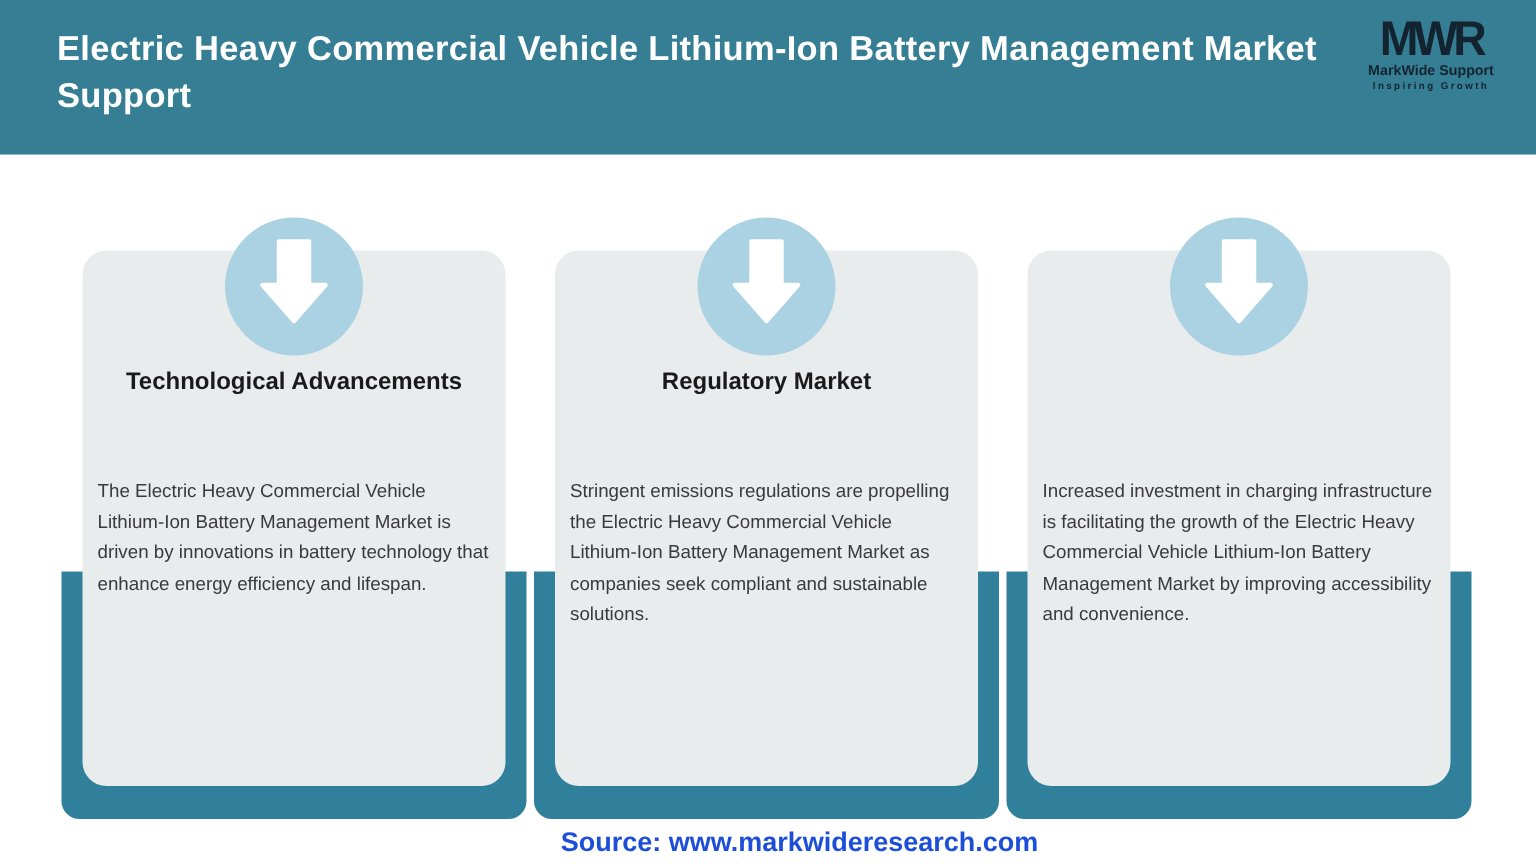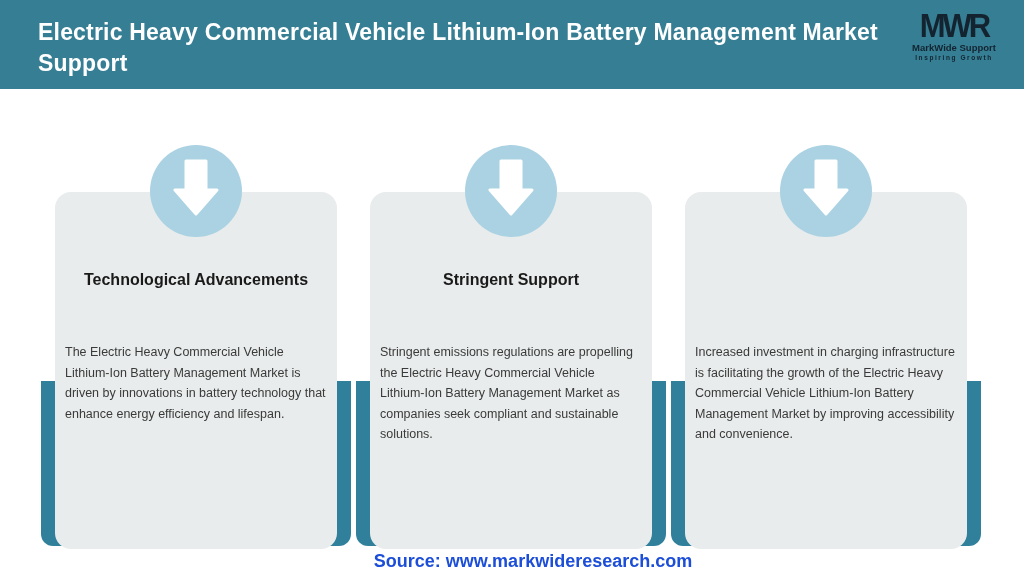--- a/index.html
+++ b/index.html
@@ -9,21 +9,21 @@
     background: #ffffff;
     font-family: "Liberation Sans", sans-serif;
     overflow: hidden;
   }
   .page { position: absolute; inset: 0; }
 
   
   .header {
     position: absolute;
     left: 0; top: 0;
-    width: 1024px; height: 89px;
+    width: 1024px; height: 103px;
     background: #367E94;
   }
   .header-title {
     position: absolute;
     left: 38px; top: 17px;
     width: 880px;
     color: #ffffff;
     font-size: 23px;
     font-weight: bold;
     line-height: 31px;
@@ -71,21 +71,21 @@
   .backing {
     position: absolute;
     left: 0; top: 236px;
     width: 310px; height: 165px;
     background: #30809C;
     border-radius: 0 0 12px 12px;
     z-index: 0;
   }
   .card {
     position: absolute;
-    left: 14px; top: 47px;
+    left: 14px; top: 22px;
     width: 282px; height: 357px;
     background: #E9ECEC;
     border-radius: 16px;
     z-index: 1;
   }
   .card-title {
     position: absolute;
     left: 8px; right: 8px;
     top: 62px; height: 52px;
     display: flex;
@@ -165,21 +165,21 @@
     <div class="badge">
       <svg width="46" height="58" viewBox="0 0 46 58">
         <polygon points="13,2 33,2 33,31 44,31 23,55 2,31 13,31" fill="#ffffff" stroke="#ffffff" stroke-width="3" stroke-linejoin="round"></polygon>
       </svg>
     </div>
   </section>
 
   <section class="column col-2">
     <div class="backing"></div>
     <div class="card">
-      <h2 class="card-title">Stringent Support</h2>
+      <h2 class="card-title">Regulatory Market</h2>
       <p class="card-desc">Stringent emissions regulations are propelling the Electric Heavy Commercial Vehicle Lithium-Ion Battery Management Market as companies seek compliant and sustainable solutions.</p>
     </div>
     <div class="badge">
       <svg width="46" height="58" viewBox="0 0 46 58">
         <polygon points="13,2 33,2 33,31 44,31 23,55 2,31 13,31" fill="#ffffff" stroke="#ffffff" stroke-width="3" stroke-linejoin="round"></polygon>
       </svg>
     </div>
   </section>
 
   <section class="column col-3">

